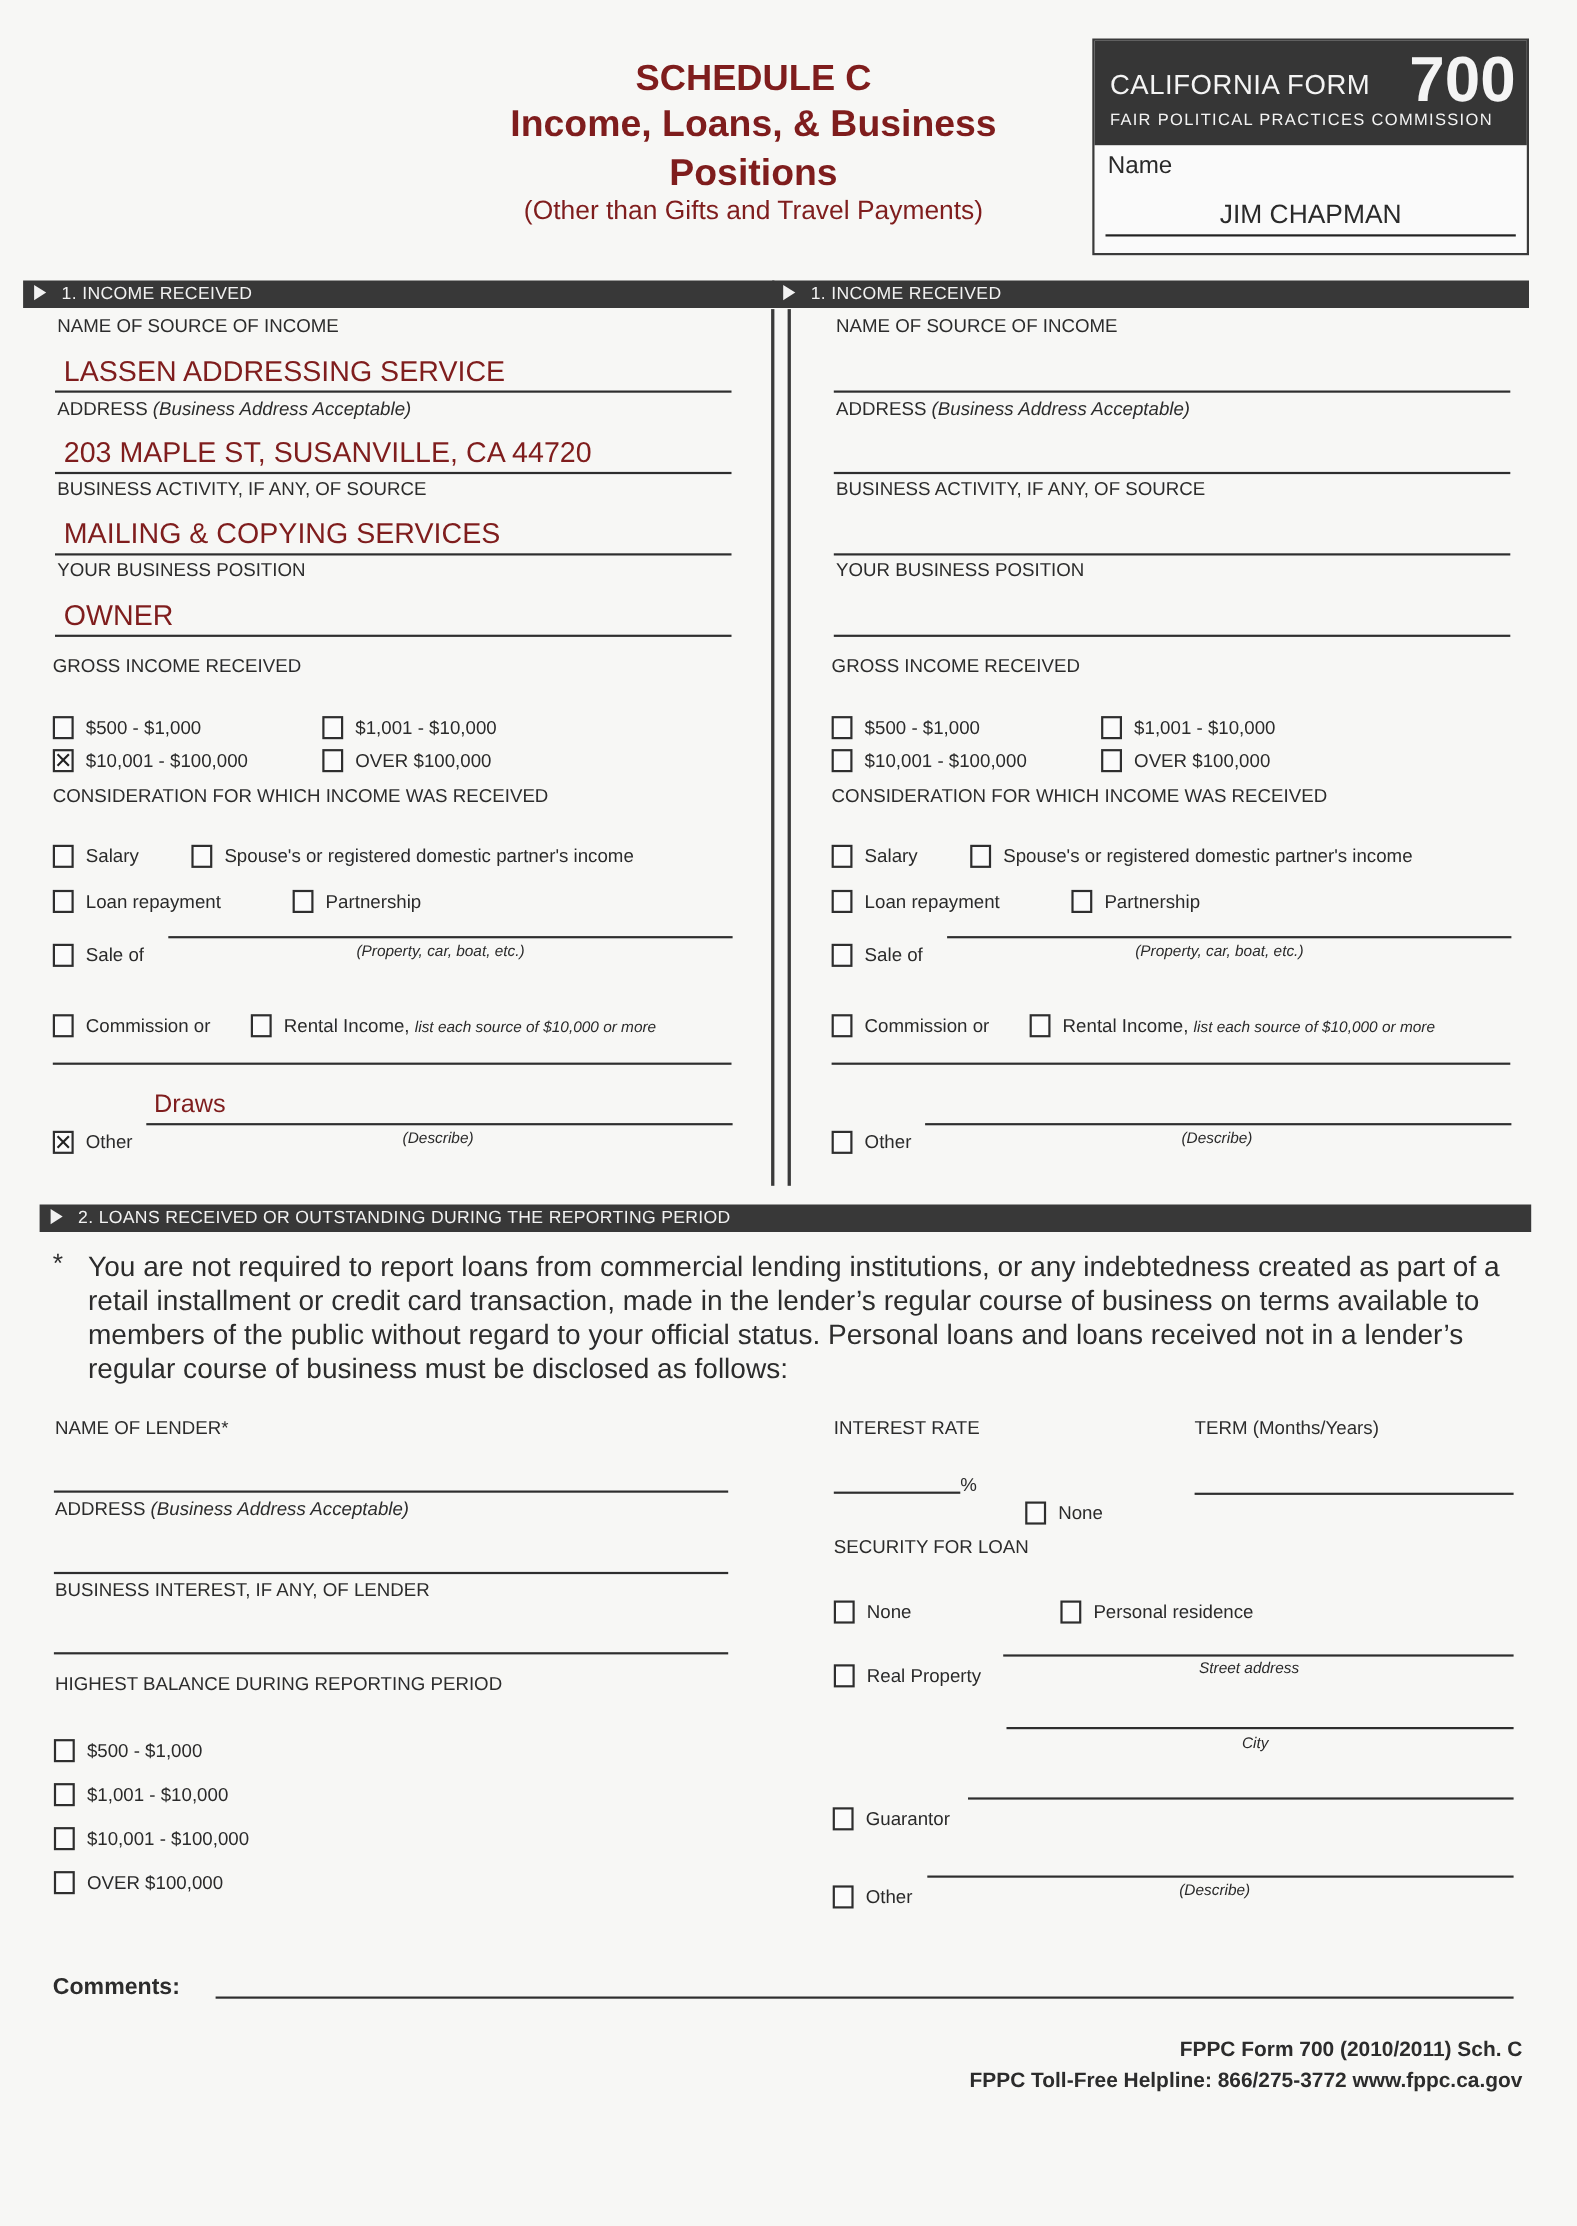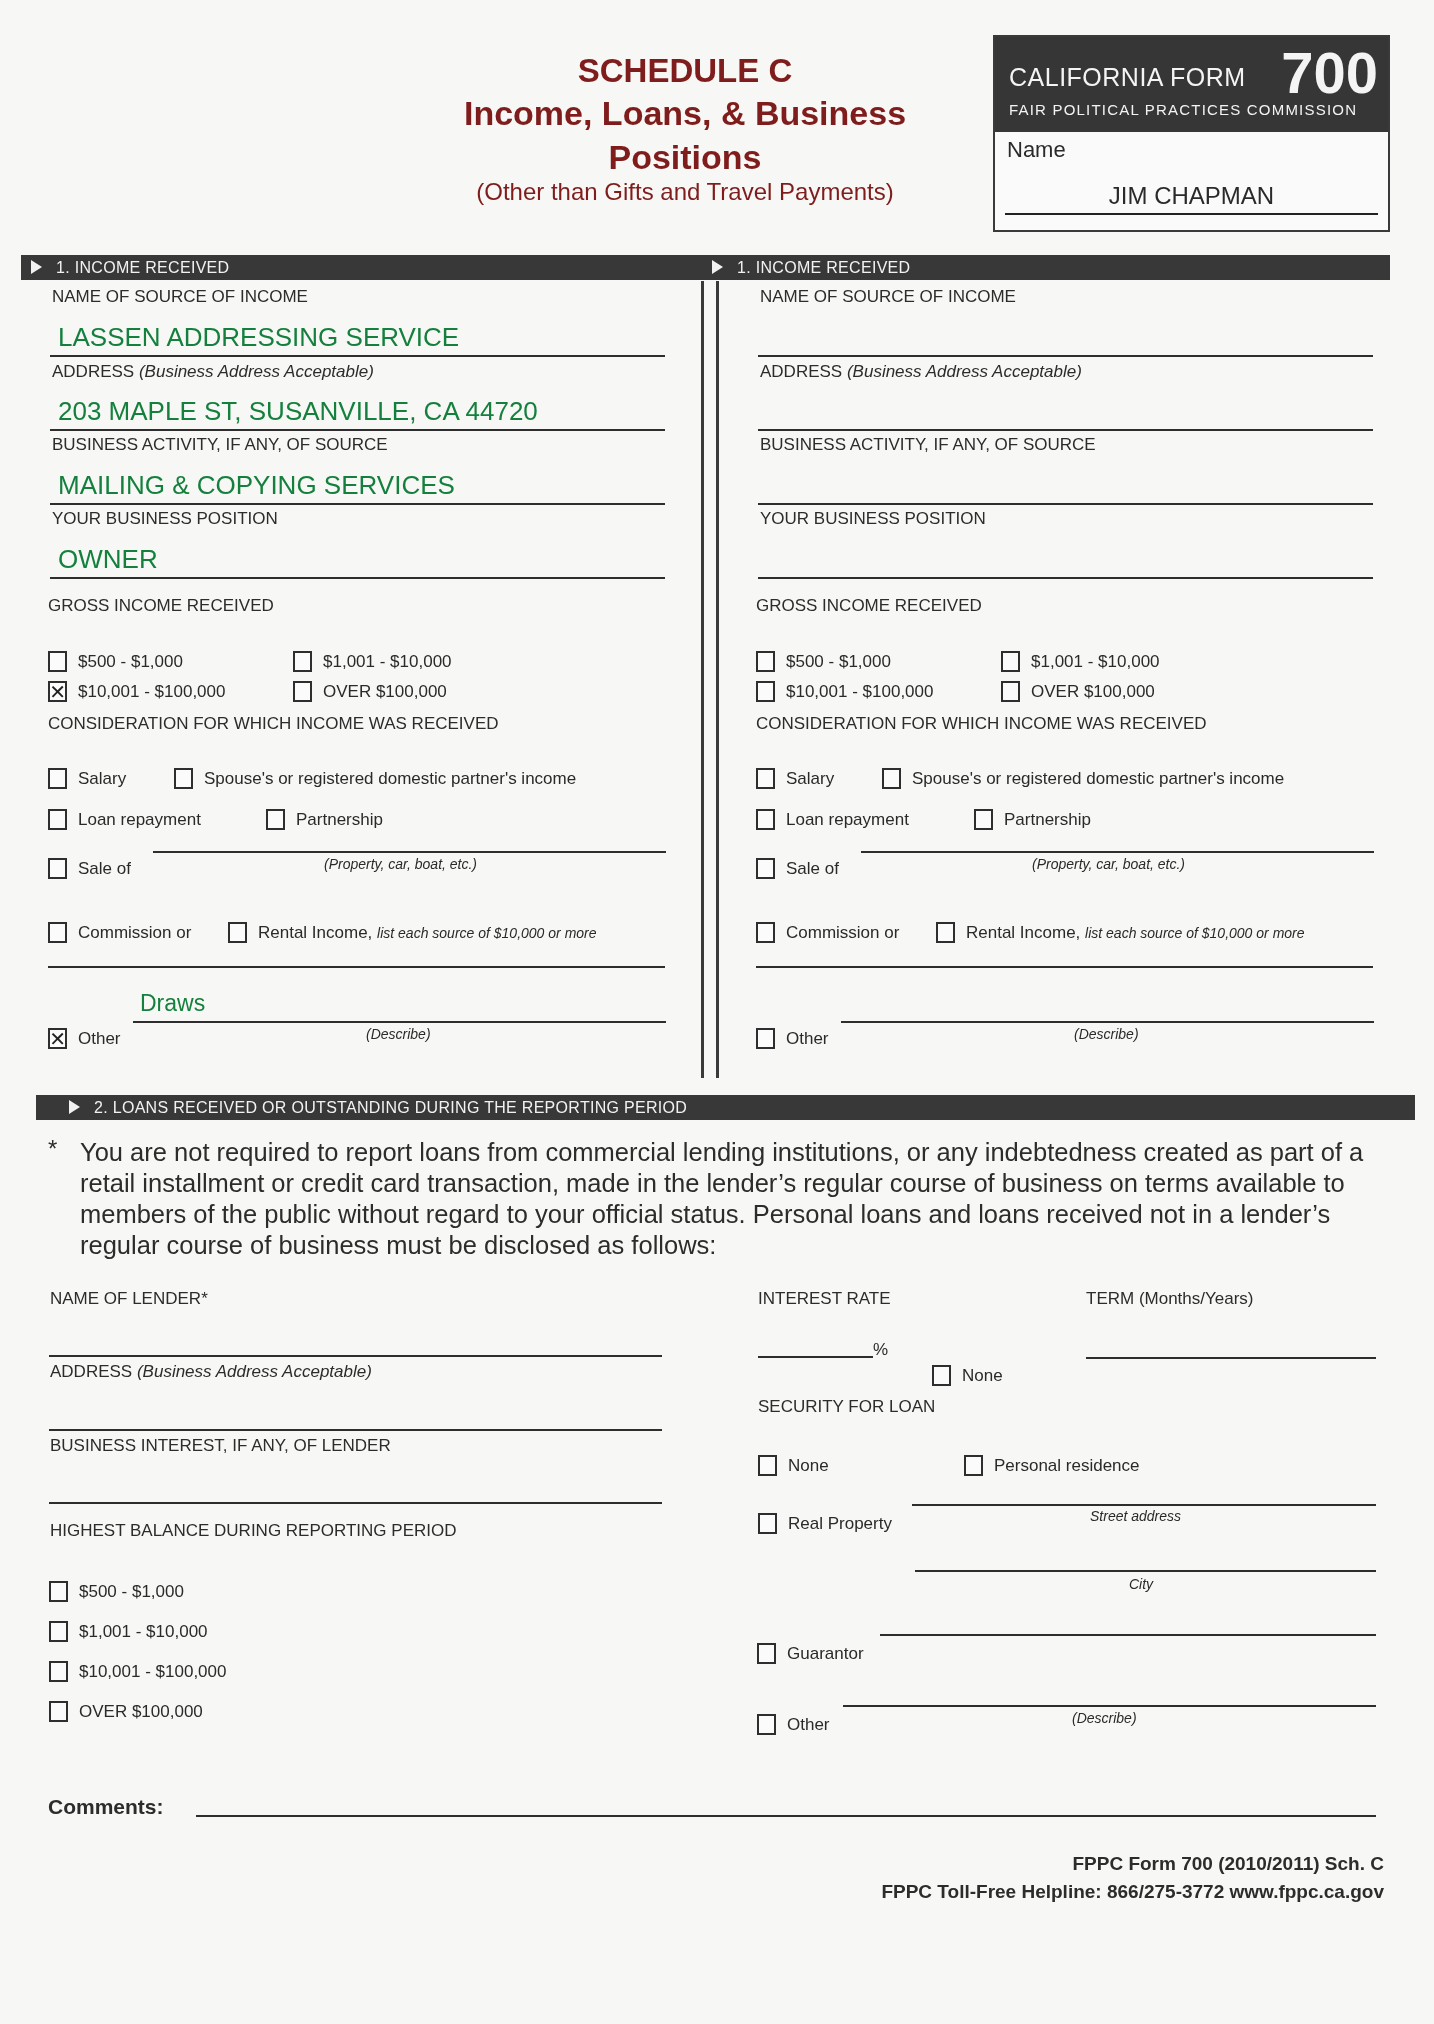--- a/index.html
+++ b/index.html
@@ -21,21 +21,21 @@
   .formbox .nameval { position:absolute; left:0; right:0; top:145px; text-align:center; font-size:24px; }
   .formbox .nameline { position:absolute; left:10px; right:10px; top:176px; border-top:2px solid #222; }
 
   .secbar { background:#383838; color:#f2f2f2; height:25px; font-size:16px; line-height:25px; letter-spacing:0.3px; }
   .secbar .tri { display:inline-block; width:0; height:0; border-top:7px solid transparent; border-bottom:7px solid transparent; border-left:11px solid #f2f2f2; vertical-align:-1px; margin:0 14px 0 10px; }
 
   .vline { width:3px; background:#3a3a3a; }
 
   .lbl { font-size:17px; color:#2c2c2c; white-space:nowrap; }
   .lbl i { font-style:italic; }
-  .val { font-size:26px; color:#15803d; white-space:nowrap; }
+  .val { font-size:26px; color:#7f1d1d; white-space:nowrap; }
   .uline { border-top:2px solid #2e2e2e; height:0; }
   .cap { font-size:14px; font-style:italic; white-space:nowrap; }
   .opt { font-size:17px; white-space:nowrap; display:flex; align-items:center;margin-top:24px; }
   .cb { width:19px; height:21px; border:2px solid #2e2e2e; box-sizing:border-box; display:inline-flex; align-items:center; justify-content:center;
         margin-right:11px; font-size:20px; line-height:1; background:#fbfbfb; color:#222; flex:none; }
   .note { left:48px; top:1137px; width:1340px; font-size:25.5px; line-height:31px; color:#2c2c2c; }
   .note .star { position:absolute; left:0; top:-4px; font-size:24px; }
   .note .txt { margin-left:32px; }
   .footer { right:50px; text-align:right; font-weight:bold; font-size:19px; color:#2c2c2c; white-space:nowrap; }
 </style>
@@ -212,21 +212,21 @@
 
   <div class="abs opt" style="top: 1004px; left: 756px;">
       <span class="cb"></span>
       <span>Other</span>
     </div>
   <div class="abs val" style="top: 990px; font-size: 23px; left: 848px;"></div>
   <div class="abs uline" style="top: 1021px; width: 533px; left: 841px;"></div>
   <div class="abs cap" style="top: 1026px; left: 1074px;">(Describe)</div>
 </div>
 
-<div class="abs secbar" style="left:36px; top:1095px; width:1356px;padding-left:23px;">
+<div class="abs secbar" style="left:36px; top:1095px; width:1356px;">
   <span class="tri"></span><span>2. LOANS RECEIVED OR OUTSTANDING DURING THE REPORTING PERIOD</span>
 </div>
 
 <div class="abs note">
   <span class="star">*</span>
   <div class="txt">You are not required to report loans from commercial lending institutions, or any indebtedness created as part of a retail installment or credit card transaction, made in the lender’s regular course of business on terms available to members of the public without regard to your official status.  Personal loans and loans received not in a lender’s regular course of business must be disclosed as follows:</div>
 </div>
 
 <div class="abs lbl" style="left:50px; top:1289px;">NAME OF LENDER*</div>
 <div class="abs val" style="left:56px; top:1320px;"></div>

